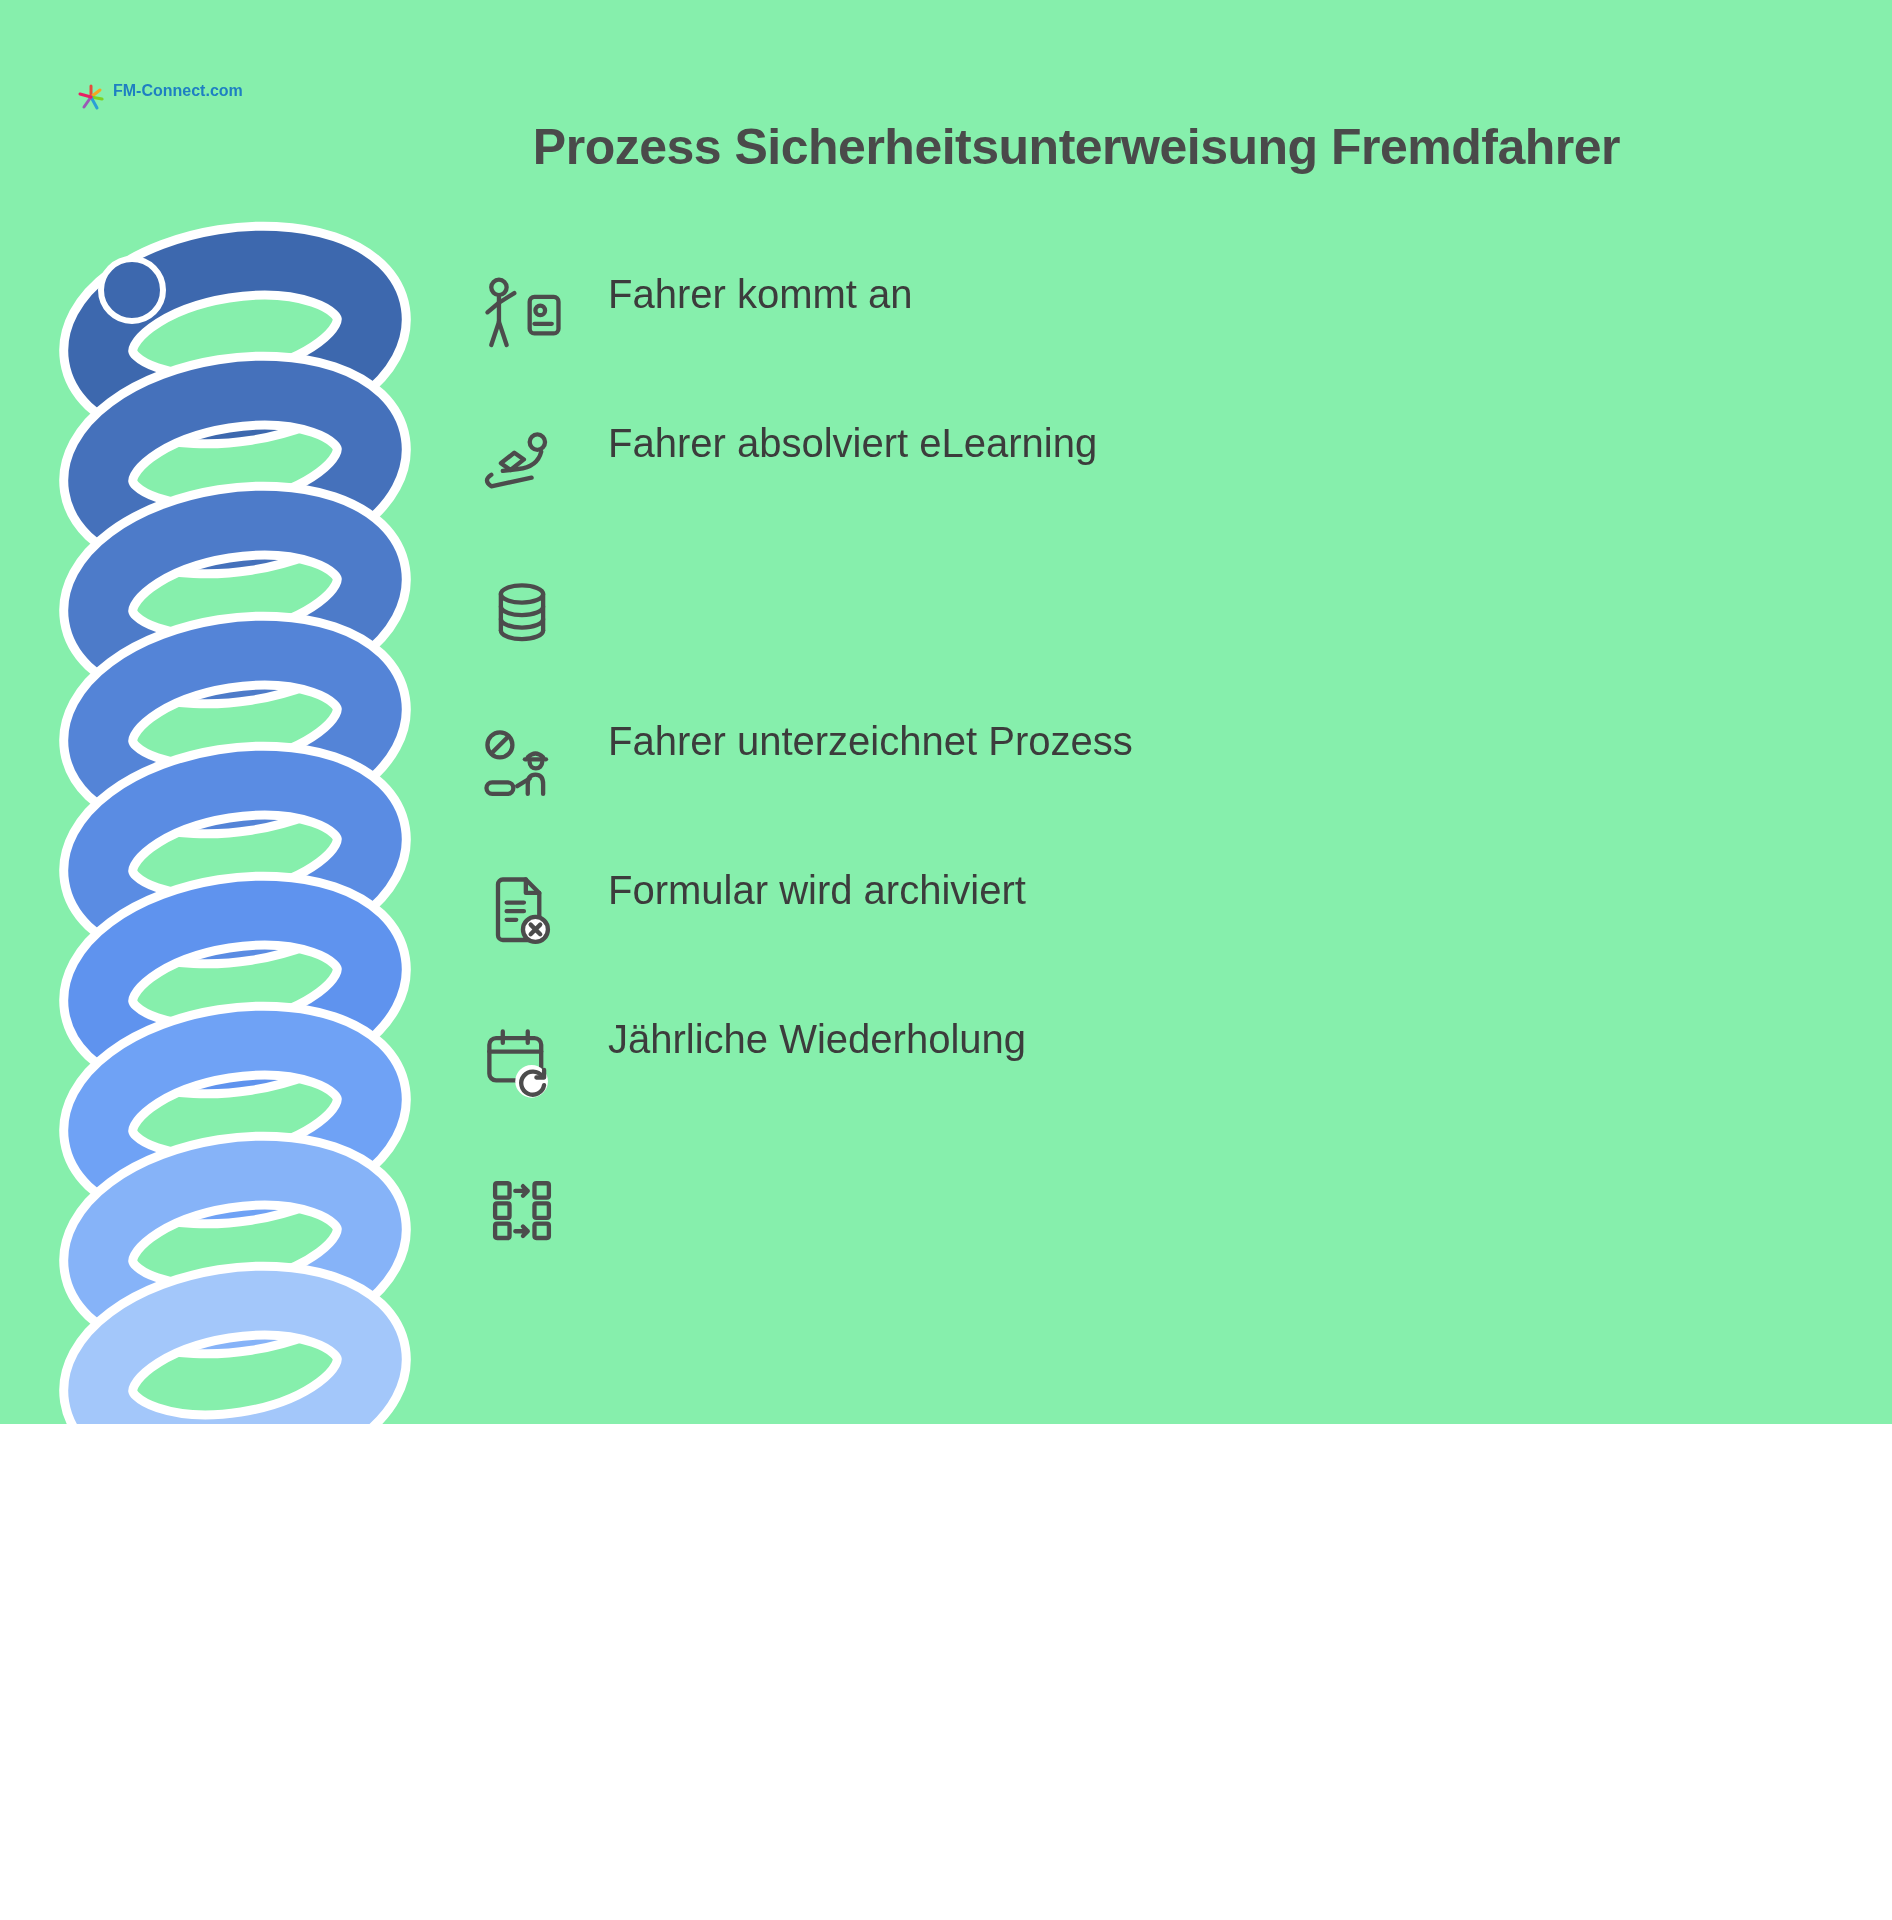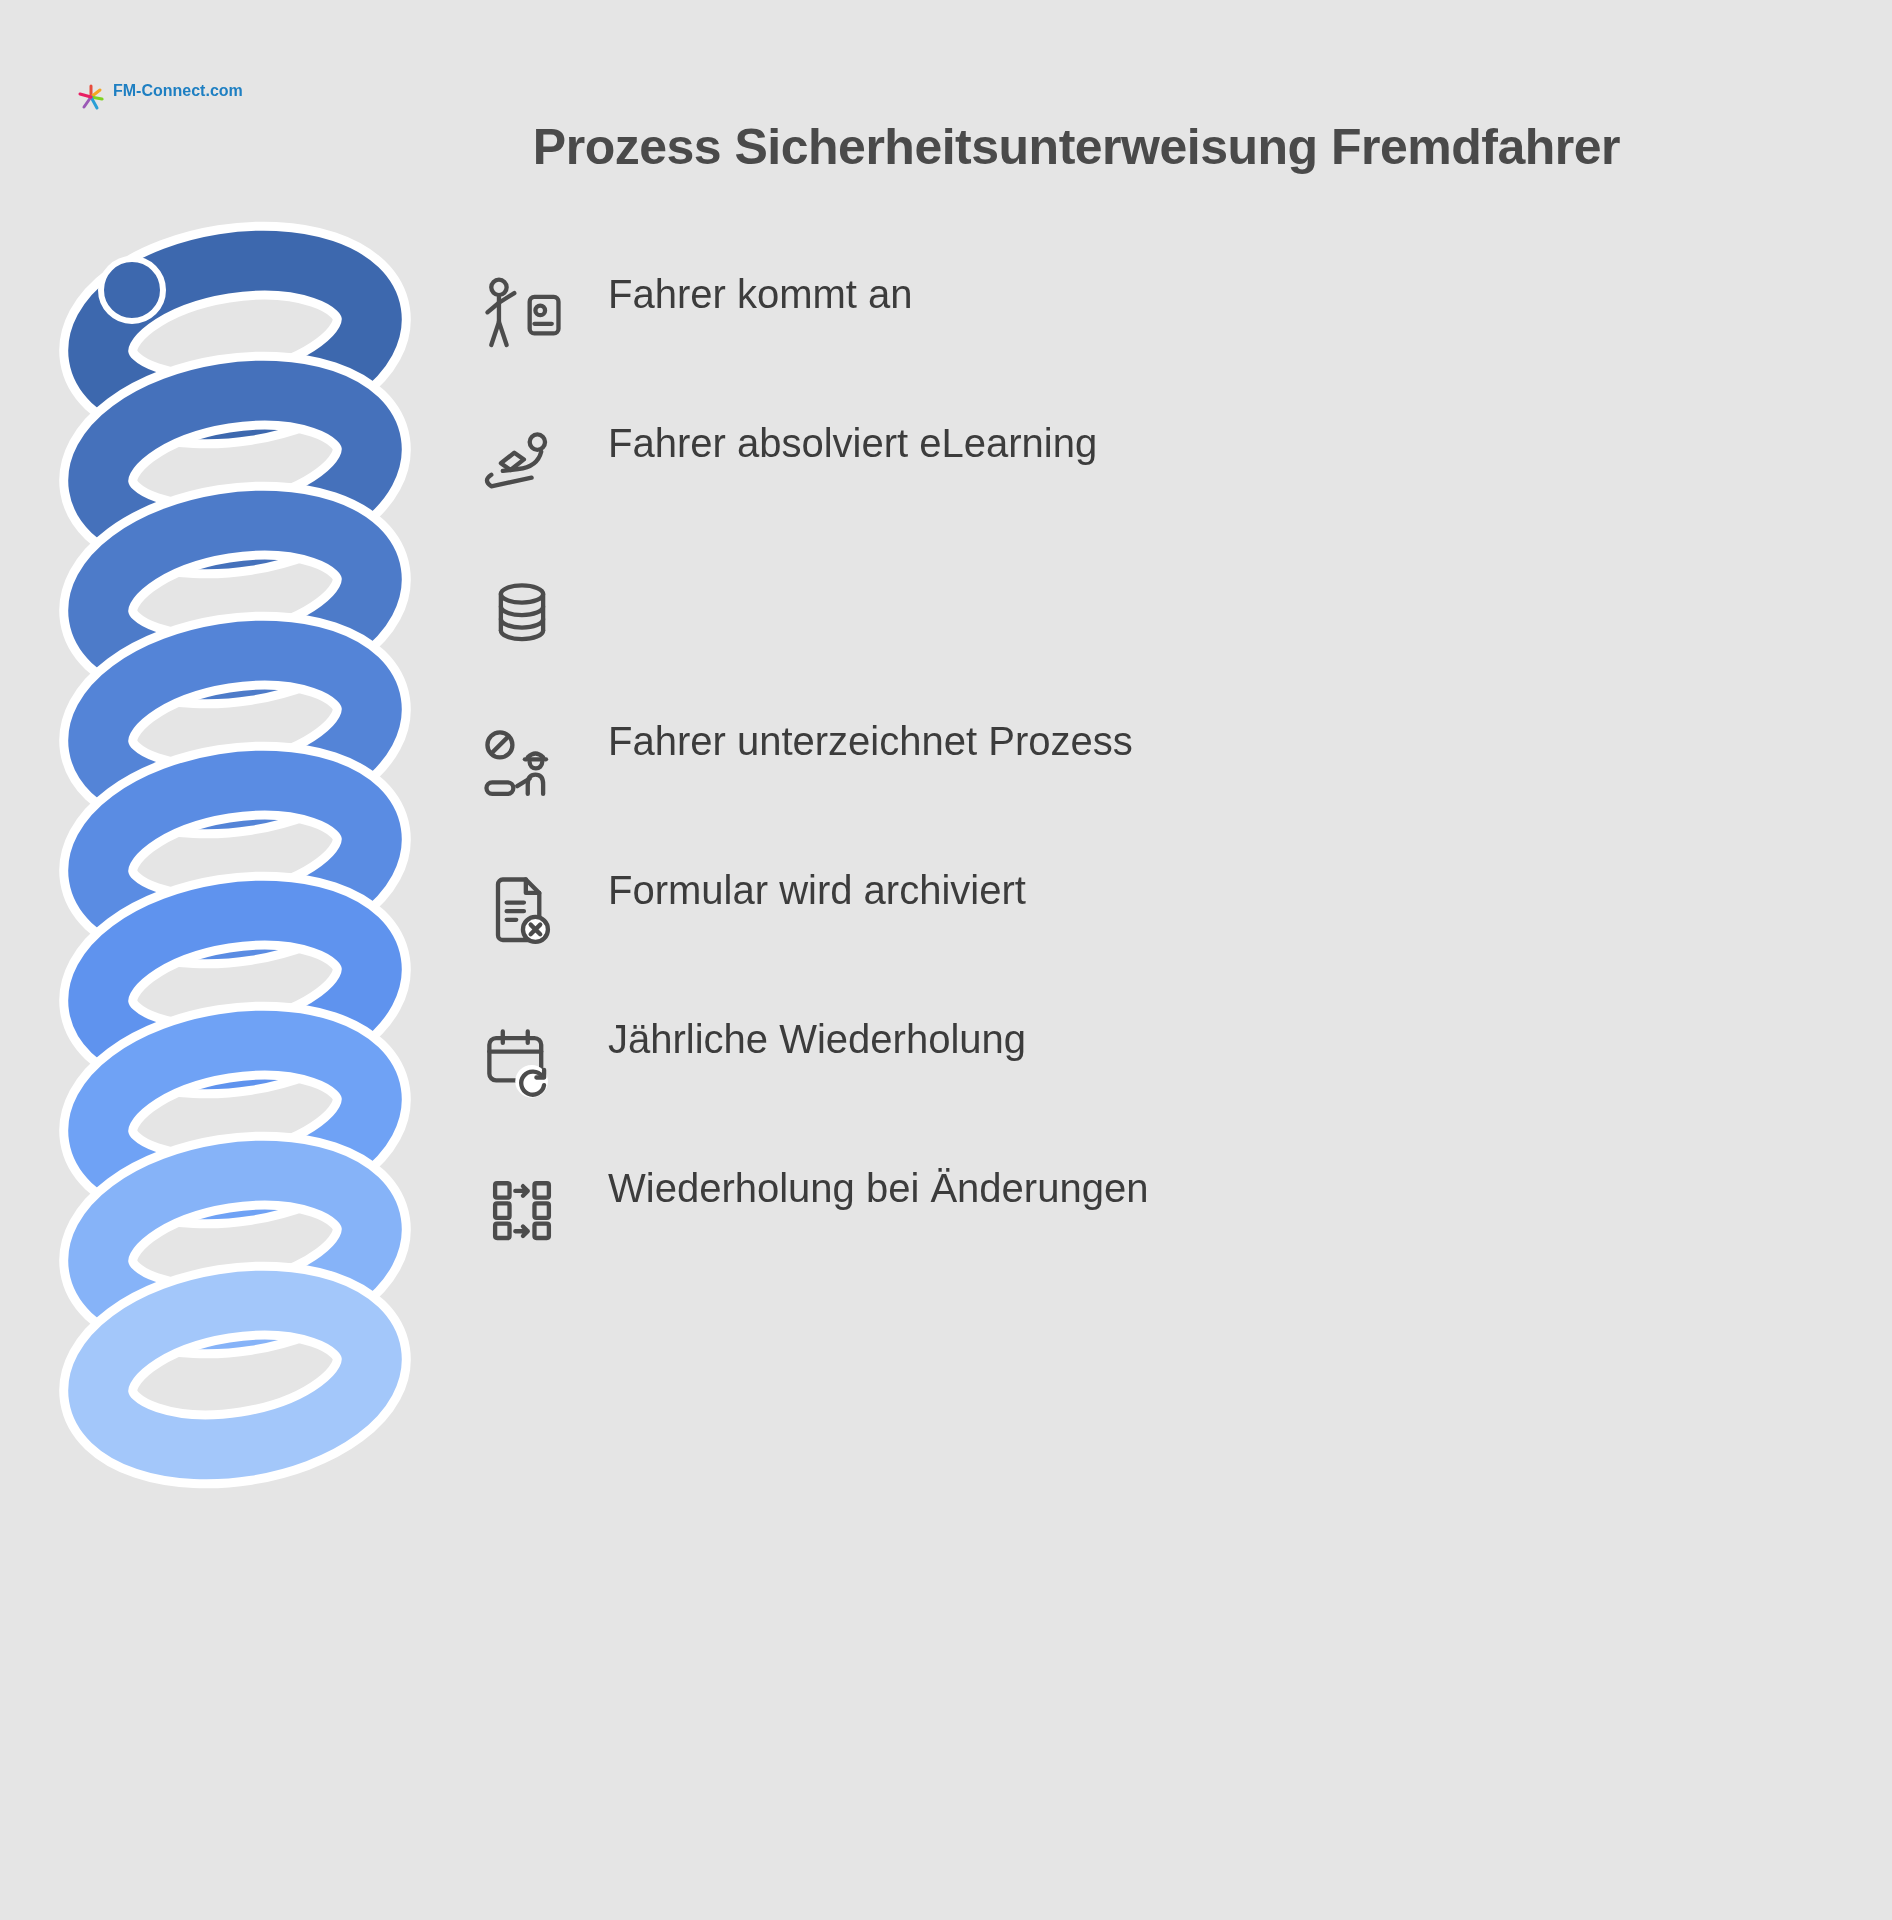--- a/index.html
+++ b/index.html
@@ -1,20 +1,20 @@
 <!DOCTYPE html>
 <html><head>
 <meta charset="utf-8">
 <style>
   html, body { margin: 0; padding: 0; background: #ffffff; }
   #page {
     position: relative;
     width: 1892px;
-    height: 1920px;
-    background: #e5e5e5;
+    height: 1424px;
+    background: #86efac;
     overflow: hidden;
     font-family: "Liberation Sans", sans-serif;
   }
 
   
   .logo { position: absolute; left: 76px; top: 82px; display: flex; align-items: flex-start; gap: 7px; }
   .logo-mark svg { width: 30px; height: 30px; display: block; }
   .logo-text { font-size: 16px; font-weight: bold; color: #1e7fc2; line-height: 1.1; display: block; }
   .logo-tagline { margin-top: 3px; width: 94px; height: 4px; background: #c9c9c9; border-radius: 2px; }
 
@@ -201,17 +201,16 @@
           <rect class="st" x="22" y="18" width="15" height="15" rx="2"></rect>
           <rect class="st" x="22" y="39" width="15" height="15" rx="2"></rect>
           <rect class="st" x="22" y="60" width="15" height="15" rx="2"></rect>
           <rect class="st" x="63" y="18" width="15" height="15" rx="2"></rect>
           <rect class="st" x="63" y="39" width="15" height="15" rx="2"></rect>
           <rect class="st" x="63" y="60" width="15" height="15" rx="2"></rect>
           <path class="st" d="M43 26 h13 m-5 -5 l5 5 l-5 5"></path>
           <path class="st" d="M43 68 h13 m-5 -5 l5 5 l-5 5"></path>
         </svg>
       </span>
-      <span class="step-label">Wiederholung bei Änderungen</span>
     </div>
 
   </div>
 </div>
 
 </body></html>

